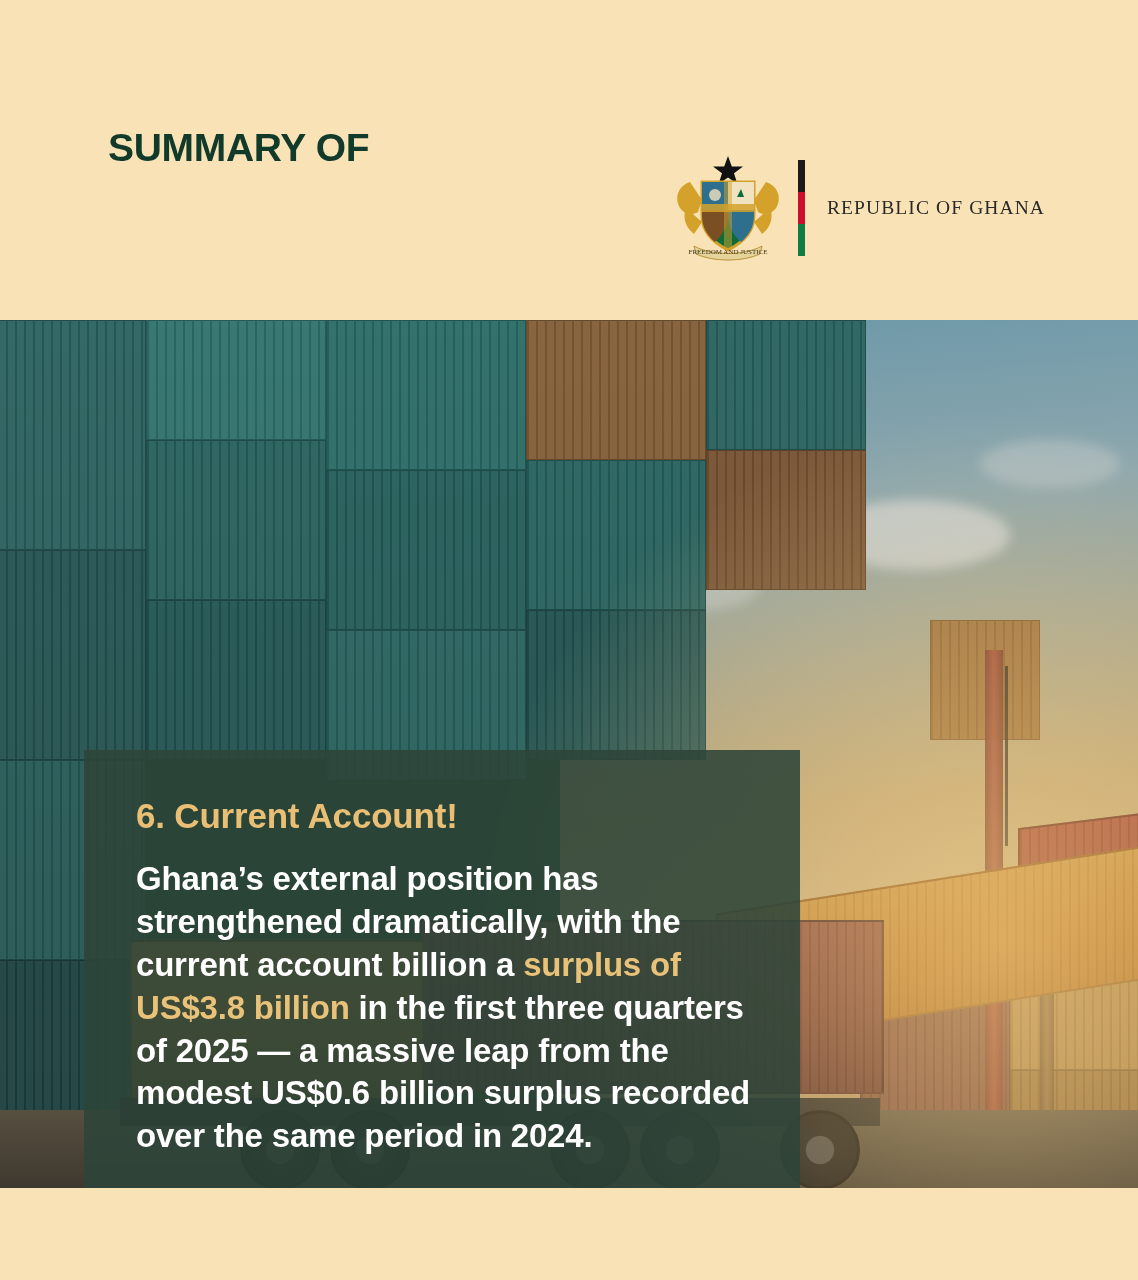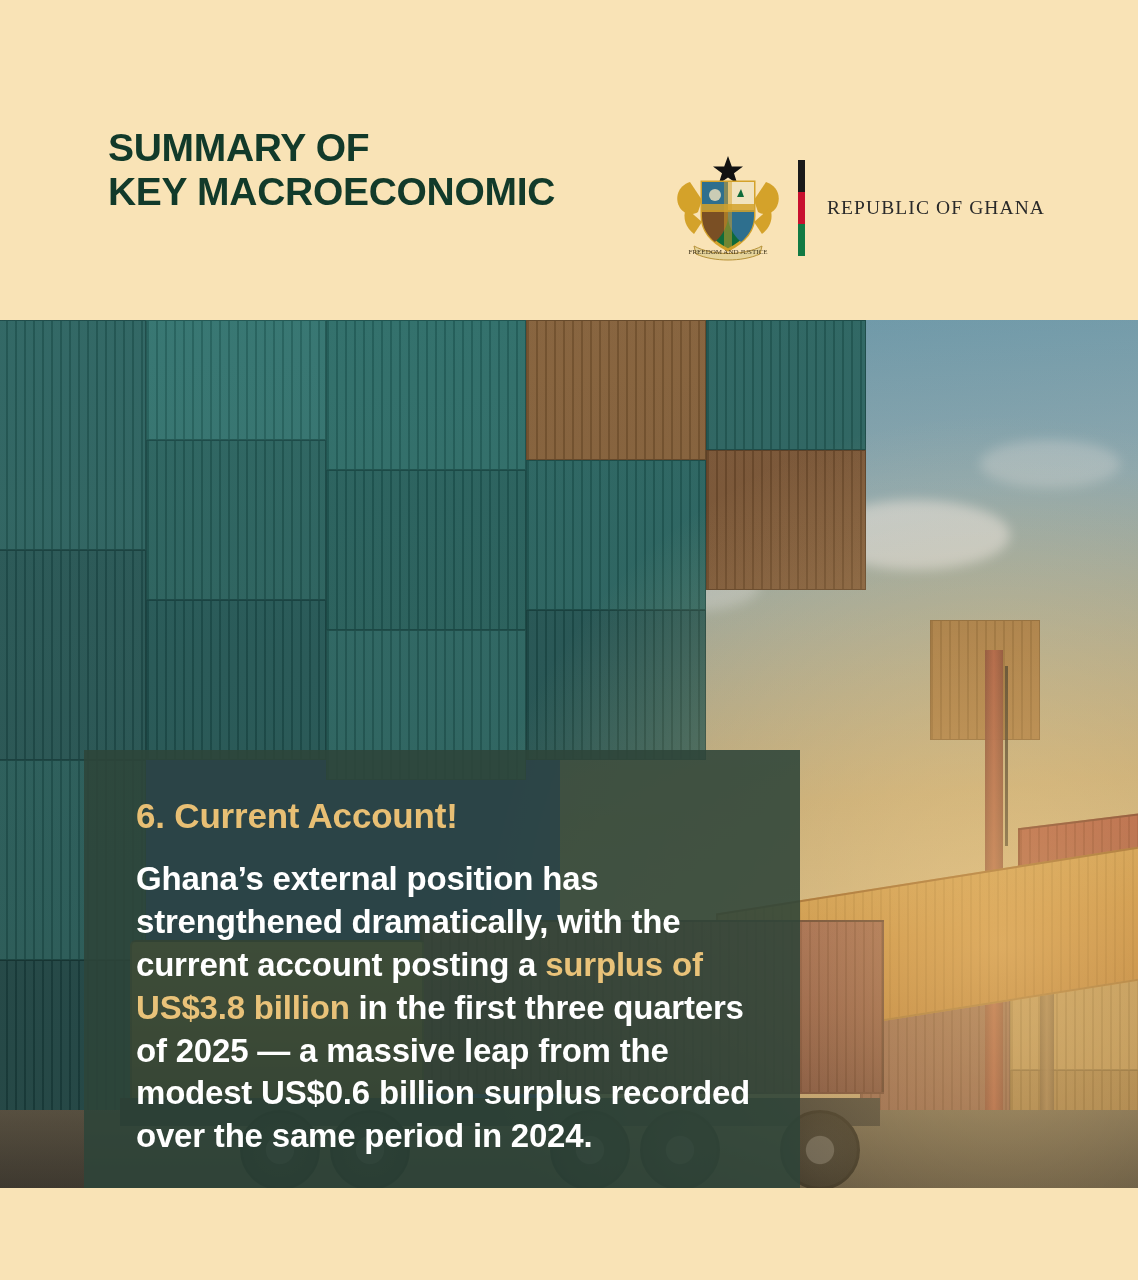--- a/index.html
+++ b/index.html
@@ -91,21 +91,21 @@
   }
 
   
   .photo {
     position: absolute;
     left: 0;
     top: 320px;
     width: 1138px;
     height: 868px;
     overflow: hidden;
-    background: #1d4ed8;
+    background: #14532d;
   }
   .sky {
     position: absolute;
     left: 560px; top: 0; width: 578px; height: 868px;
     background: linear-gradient(175deg, #7fb0c4 0%, #a9c6cf 22%, #e8c98d 55%, #f6d79b 70%, #caa06a 100%);
   }
   .sun {
     position: absolute;
     left: 880px; top: 560px;
     width: 300px; height: 300px;
@@ -267,21 +267,20 @@
   }
 </style>
 </head>
 <body>
 
 <div class="page">
 
   <div class="header">
     <div class="header-title">
       <div>SUMMARY OF</div>
-      <div>KEY MACROECONOMIC</div>
     </div>
 
     <div class="brand">
       <div class="coat">
         <svg viewBox="0 0 112 112" width="112" height="112" aria-hidden="true">
 
           <g fill="#d4a22a">
             <path d="M18 30 C6 34 2 46 8 56 C12 62 20 64 26 60 L30 48 Z"></path>
             <path d="M94 30 C106 34 110 46 104 56 C100 62 92 64 86 60 L82 48 Z"></path>
             <path d="M14 56 C10 66 14 76 22 82 L30 70 Z"></path>
@@ -407,19 +406,19 @@
       <div class="wheel" style="left:430px"></div>
       <div class="wheel" style="left:520px"></div>
       <div class="wheel" style="left:660px"></div>
     </div>
 
     <div class="haze"></div>
 
     <div class="card">
       <div class="card-inner">
         <h2 class="card-heading">6. Current Account!</h2>
-        <p class="card-body"><span>Ghana’s external position has strengthened dramatically, with the current account posting a </span><span class="hl">surplus of US$3.8 billion</span><span> in the first three quarters of 2025 — a massive leap from the modest US$0.6 billion surplus recorded over the same period in 2024.</span></p>
+        <p class="card-body"><span>Ghana’s external position has strengthened dramatically, with the current account billion a </span><span class="hl">surplus of US$3.8 billion</span><span> in the first three quarters of 2025 — a massive leap from the modest US$0.6 billion surplus recorded over the same period in 2024.</span></p>
       </div>
     </div>
   </div>
 
   <div class="footer"></div>
 </div>
 
 </body></html>

